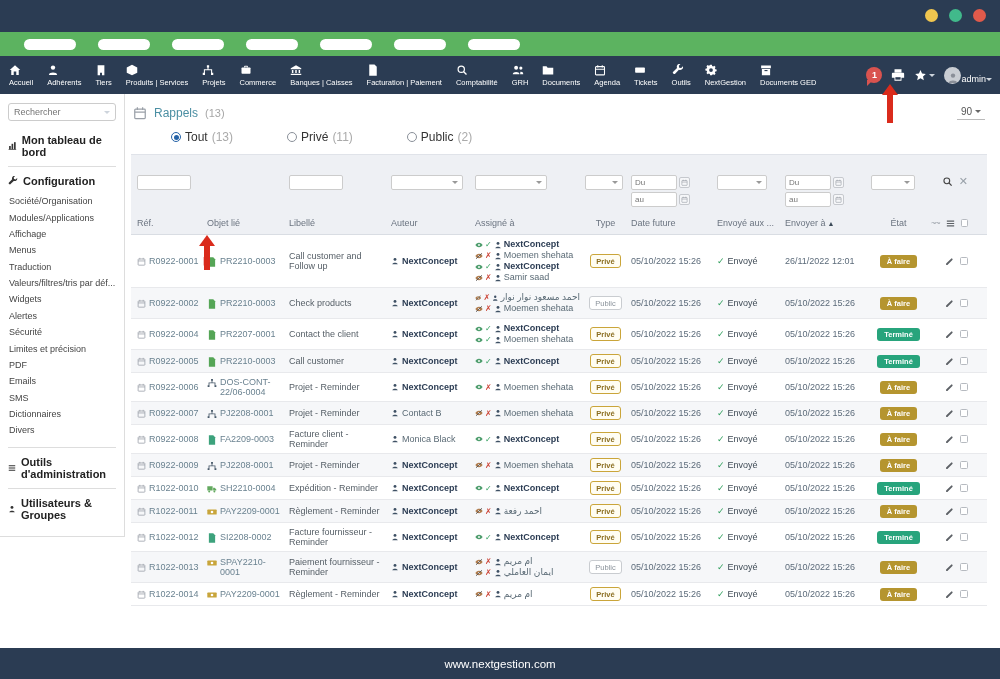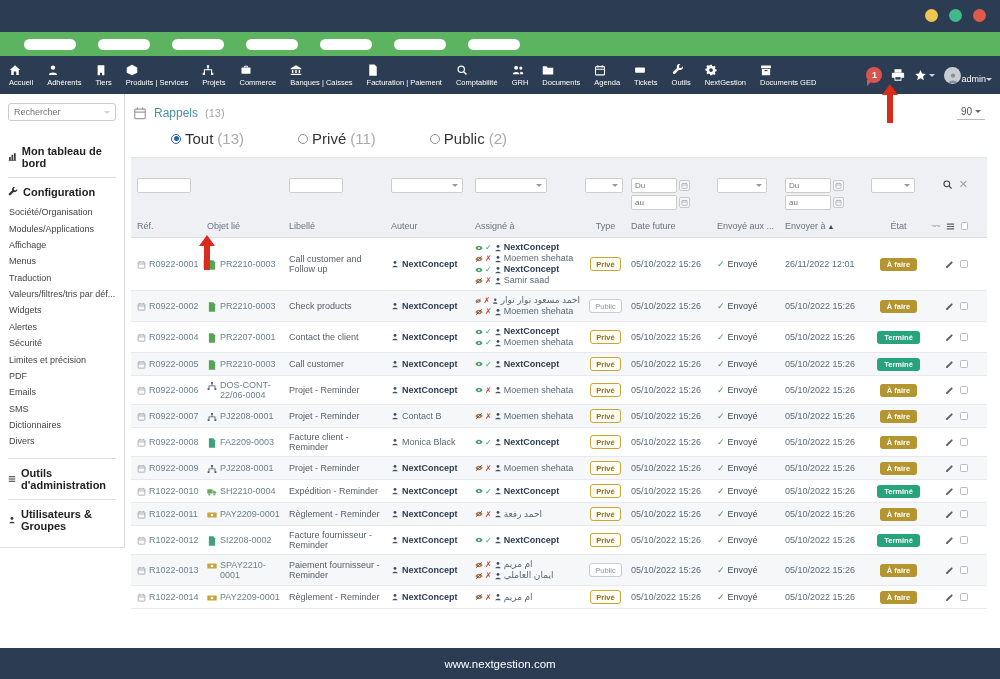--- a/index.html
+++ b/index.html
@@ -31,36 +31,36 @@
   .notif::after { content:""; position:absolute; left:1px; bottom:-3px; border:3px solid transparent; border-top-color:#d9534f; border-left-color:#d9534f; }
   .nav-right svg { fill:#fff; }
   .caret { width:0; height:0; border:3px solid transparent; border-top-color:#cdd4dc; margin-top:3px; display:inline-block; }
   .avatar { width:17px; height:17px; border-radius:50%; background:#c9cdd3; display:flex; align-items:flex-end; justify-content:center; overflow:hidden; }
   .avatar svg { width:12px; height:12px; fill:#8a8f98; }
   .admin-lbl { font-size:9px; }
 
   
   .content { display:flex; align-items:flex-start; }
   .sidebar { width:125px; min-height:440px; border-right:1px solid #ddd; border-bottom:1px solid #ddd; padding:9px 8px; background:#fff; flex:0 0 auto; }
-  .side-search { display:flex; align-items:center; justify-content:space-between; border:1px solid #ccc; border-radius:3px; padding:3px 5px; margin-bottom:24px; }
+  .side-search { display:flex; align-items:center; justify-content:space-between; border:1px solid #ccc; border-radius:3px; padding:3px 5px; margin-bottom:13px; }
   .side-search input { border:none; outline:none; width:80px; font-size:9px; color:#555; font-family:inherit; }
   .side-head { font-size:11px; font-weight:bold; color:#222; display:flex; align-items:center; gap:5px; margin:6px 0; cursor:pointer; }
   .side-head svg { width:10px; height:10px; fill:#333; }
   .side-sep { border:none; border-top:1px solid #ddd; margin:8px 0; }
   .side-link { font-size:9px; color:#444; padding:3.2px 0 3.2px 1px; cursor:pointer; white-space:nowrap; overflow:hidden; }
 
   .main { flex:1; padding:10px 14px 0 6px; }
   .title-row { display:flex; align-items:center; gap:7px; padding:2px 2px 8px; }
   .title-row .cal { color:#9aa0a8; }
   .page-title { font-size:12px; color:#4b8fa3; cursor:pointer; }
   .title-count { font-size:11px; color:#a6a6a6; }
   .pagesize { margin-left:auto; font-size:10px; color:#555; border-bottom:1px solid #bbb; padding:0 4px 2px; cursor:pointer; display:flex; align-items:center; gap:3px; }
 
   .radio-row { display:flex; align-items:center; gap:16px; padding:2px 2px 10px; }
-  .radio-item { display:flex; align-items:center; gap:4px; font-size:15px; cursor:pointer;padding-left:38px; }
+  .radio-item { display:flex; align-items:center; gap:4px; font-size:12px; cursor:pointer;padding-left:38px; }
   .rdot { width:10px; height:10px; border:1px solid #8a9099; border-radius:50%; background:#fff; position:relative; }
   .rdot.on { border-color:#2563a8; }
   .rdot.on::after { content:""; position:absolute; inset:1.5px; background:#2563a8; border-radius:50%; }
   .radio-lbl { color:#333; } .radio-count { color:#aaa; }
 
   
   .tbl { width:856px; font-size:9px; }
   .trow, .frow, .hrow { display:flex; align-items:center; padding:0 6px; }
   .cell { padding-right:5px; overflow:hidden; }
   .c-ref{width:70px;} .c-obj{width:82px;} .c-label{width:102px;} .c-author{width:84px;}

